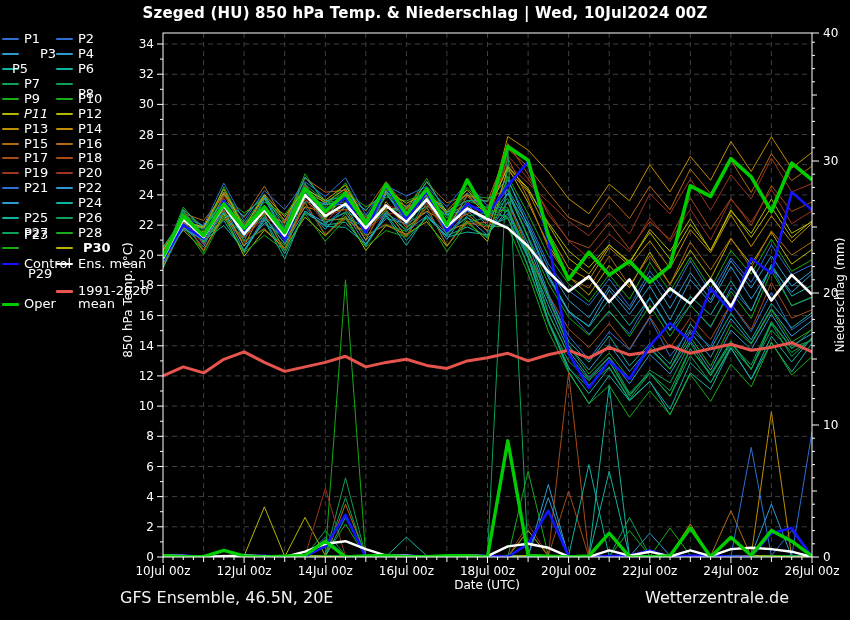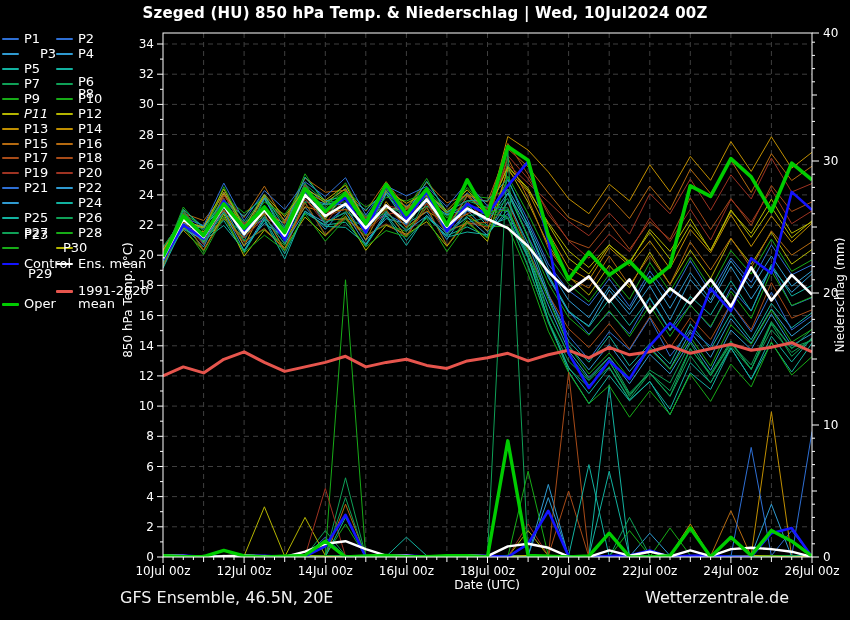--- a/index.html
+++ b/index.html
@@ -33,25 +33,25 @@
     <div class="lg-row" style="top: 47.93px; left: 0px;">
       <div class="lg-swatch" style="left: 2px; top: 5px; width: 17px; height: 2px; background: rgb(47, 154, 208);"></div>
       <div class="lg-label" style="left: 40px;">P3</div>
     </div>
     <div class="lg-row" style="top: 47.93px; left: 0px;">
       <div class="lg-swatch" style="left: 56px; top: 5px; width: 17px; height: 2px; background: rgb(47, 154, 208);"></div>
       <div class="lg-label" style="left: 78px;">P4</div>
     </div>
     <div class="lg-row" style="top: 62.86px; left: 0px;">
       <div class="lg-swatch" style="left: 2px; top: 5px; width: 17px; height: 2px; background: rgb(18, 178, 160);"></div>
-      <div class="lg-label" style="left: 24px;">P5</div>
+      <div class="lg-label" style="left: 12px;">P5</div>
     </div>
     <div class="lg-row" style="top: 62.86px; left: 0px;">
       <div class="lg-swatch" style="left: 56px; top: 5px; width: 17px; height: 2px; background: rgb(18, 178, 160);"></div>
-      <div class="lg-label" style="left: 78px; margin-top: 13px;">P6</div>
+      <div class="lg-label" style="left: 78px;">P6</div>
     </div>
     <div class="lg-row" style="top: 77.79px; left: 0px;">
       <div class="lg-swatch" style="left: 2px; top: 5px; width: 17px; height: 2px; background: rgb(15, 160, 87);"></div>
       <div class="lg-label" style="left: 24px;">P7</div>
     </div>
     <div class="lg-row" style="top: 77.79px; left: 0px;">
       <div class="lg-swatch" style="left: 56px; top: 5px; width: 17px; height: 2px; background: rgb(15, 160, 87);"></div>
       <div class="lg-label" style="left: 78px; margin-top: 10px;">P8</div>
     </div>
     <div class="lg-row" style="top: 92.72px; left: 0px;">
@@ -133,21 +133,21 @@
     <div class="lg-row" style="top: 227.09px; left: 0px;">
       <div class="lg-swatch" style="left: 56px; top: 5px; width: 17px; height: 2px; background: rgb(23, 171, 23);"></div>
       <div class="lg-label" style="left: 78px;">P28</div>
     </div>
     <div class="lg-row" style="top: 242.02px; left: 0px;">
       <div class="lg-swatch" style="left: 2px; top: 5px; width: 17px; height: 2px; background: rgb(23, 171, 23);"></div>
       <div class="lg-label" style="left: 28px; margin-top: 26px;">P29</div>
     </div>
     <div class="lg-row" style="top: 242.02px; left: 0px;">
       <div class="lg-swatch" style="left: 56px; top: 5px; width: 17px; height: 2px; background: rgb(181, 181, 0);"></div>
-      <div class="lg-label" style="left: 63px;">P30</div>
+      <div class="lg-label" style="left: 83px; font-weight: bold;">P30</div>
     </div>
     <div class="lg-row" style="top: 257.95px; left: 0px;">
       <div class="lg-swatch" style="left: 2px; top: 5px; width: 17px; height: 2px; background: rgb(20, 20, 255);"></div>
       <div class="lg-label" style="left: 24px;">Control</div>
     </div>
     <div class="lg-row" style="top: 257.95px; left: 0px;">
       <div class="lg-swatch" style="left: 56px; top: 5px; width: 17px; height: 2px; background: rgb(255, 255, 255);"></div>
       <div class="lg-label" style="left: 78px;">Ens. mean</div>
     </div>
     <div class="lg-row" style="top: 285px; left: 0px;">

